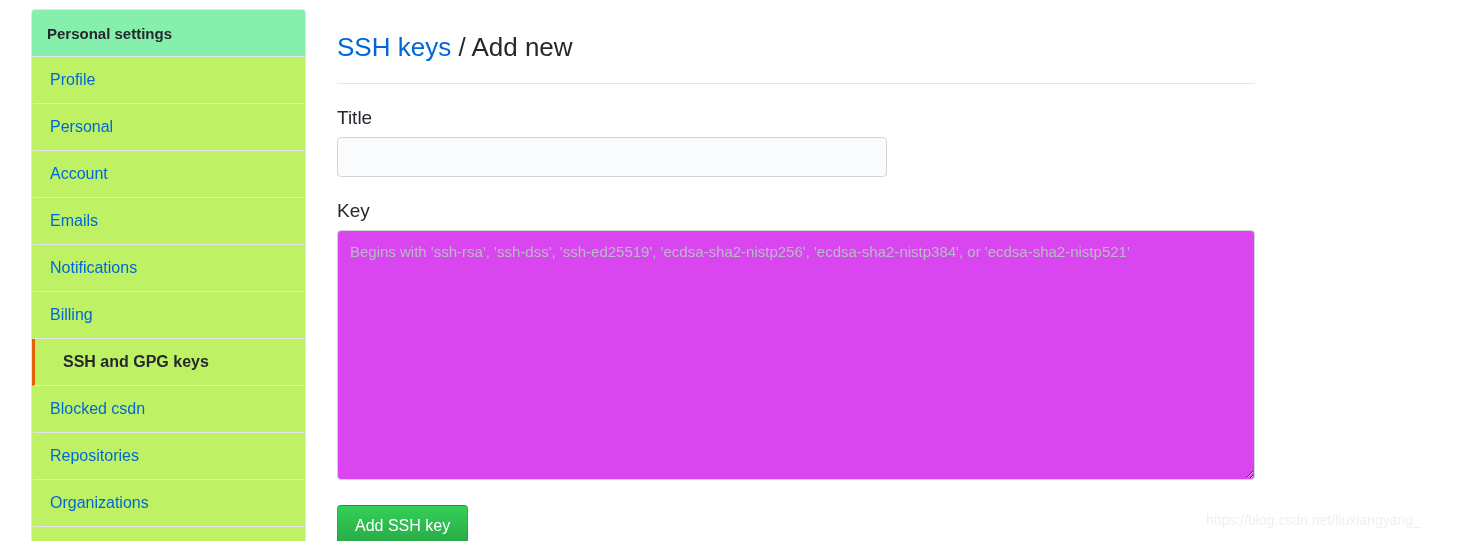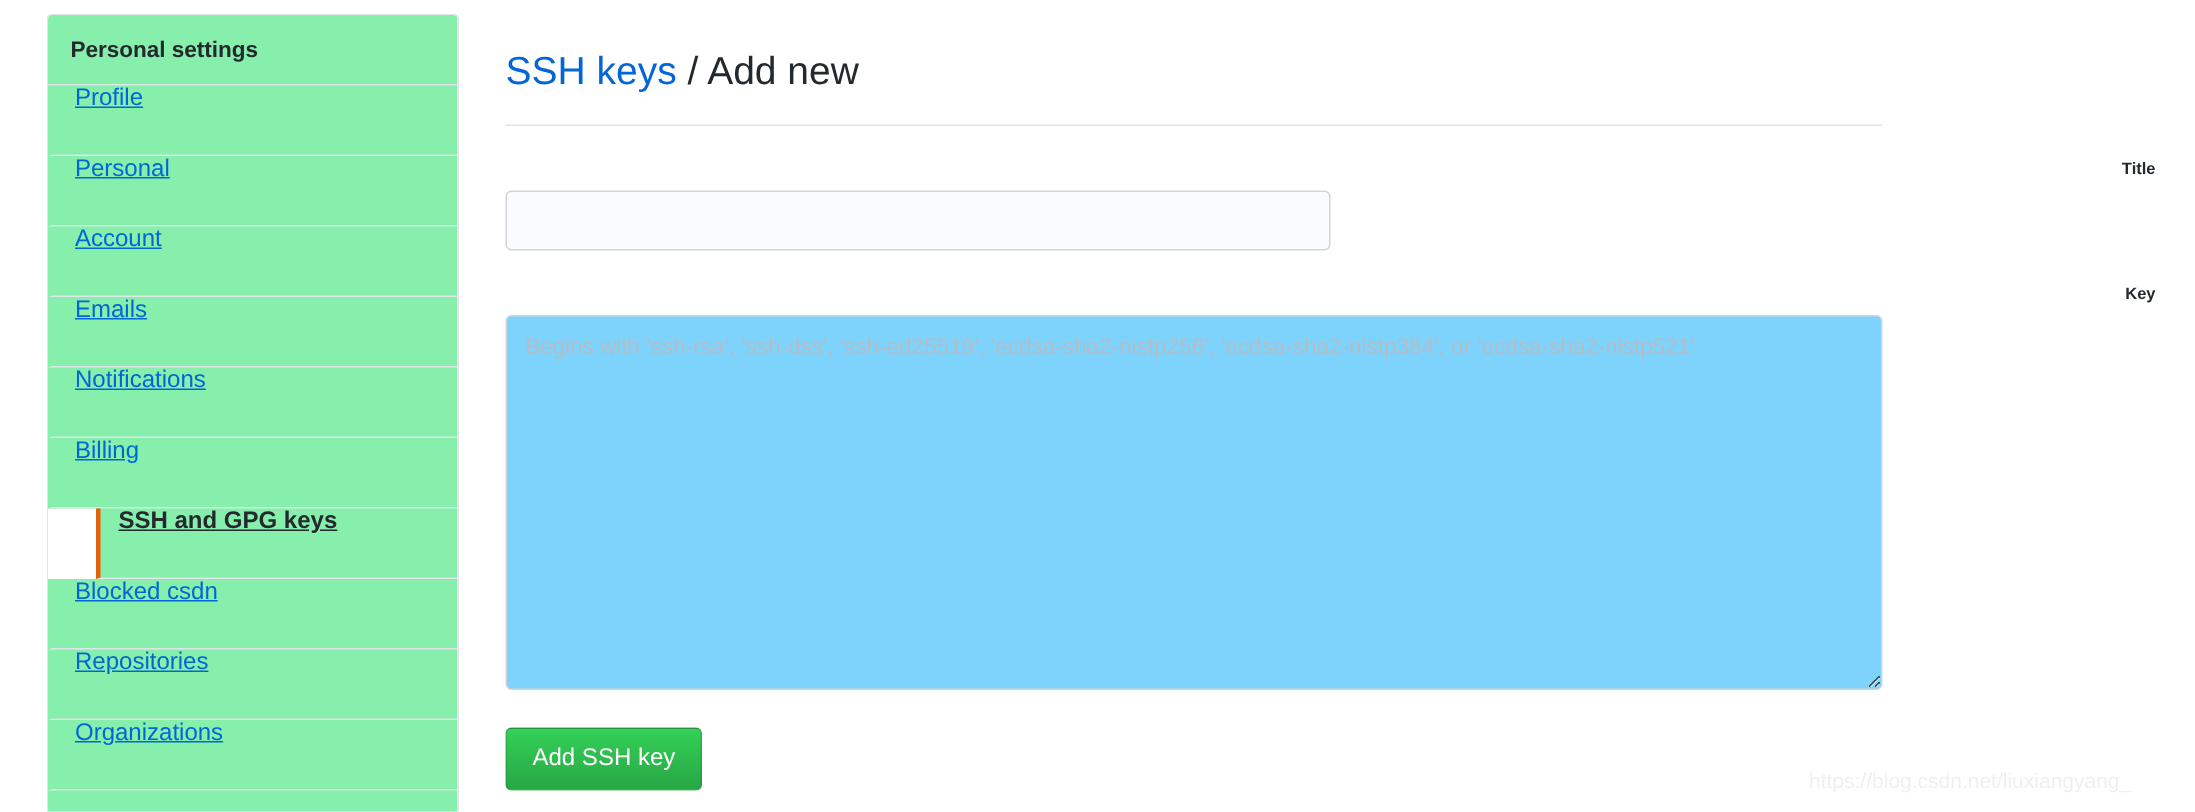--- a/index.html
+++ b/index.html
@@ -38,36 +38,34 @@
     padding-left: 15px;
     font-size: 15px;
     font-weight: bold;
     color: #24292e;
     box-sizing: border-box;
   }
   .sidebar-item {
     height: 47px;
     border-bottom: 1px solid #e1e4e8;
     display: flex;
-    align-items: flex-start;
+    align-items: center;
     padding-left: 15px;
     box-sizing: border-box;
     font-size: 16px;
     color: #0366d6;
-    background: #86efac;
+    background: #bef264;
     border-left: 3px solid transparent;
     cursor: pointer;
-    text-decoration: underline;
   }
   .sidebar-item.selected {
     border-left: 3px solid #e36209;
     color: #24292e;
     font-weight: bold;
-    padding-left: 12px;
-    margin-left: 32px;
+    padding-left: 28px;
   }
   .sidebar-item.partial {
     height: 20px;
     border-bottom: none;
   }
 
   
   #main {
     position: absolute;
     left: 337px;
@@ -89,26 +87,25 @@
     color: #24292e;
   }
   .head-rule {
     width: 918px;
     height: 1px;
     background: #e1e4e8;
     margin-top: 14px;
   }
 
   .field-label {
-    font-size: 11px;
-    font-weight: bold;
+    font-size: 19px;
+    font-weight: normal;
     color: #24292e;
     margin-top: 23px;
     margin-bottom: 8px;
-    text-align: right;
   }
 
   input.title-input {
     display: block;
     width: 550px;
     height: 40px;
     box-sizing: border-box;
     padding: 6px 10px;
     font-size: 15px;
     font-family: "Liberation Sans", sans-serif;
@@ -121,21 +118,21 @@
 
   textarea.key-input {
     display: block;
     width: 918px;
     height: 250px;
     box-sizing: border-box;
     padding: 10px 12px;
     font-size: 15px;
     font-family: "Liberation Sans", sans-serif;
     color: #24292e;
-    background: #7dd3fc;
+    background: #d946ef;
     border: 1px solid #d1d5da;
     border-radius: 4px;
     outline: none;
     resize: both;
     line-height: 1.45;
   }
   textarea.key-input::placeholder {
     color: #b6bcc3;
     opacity: 1;
   }

